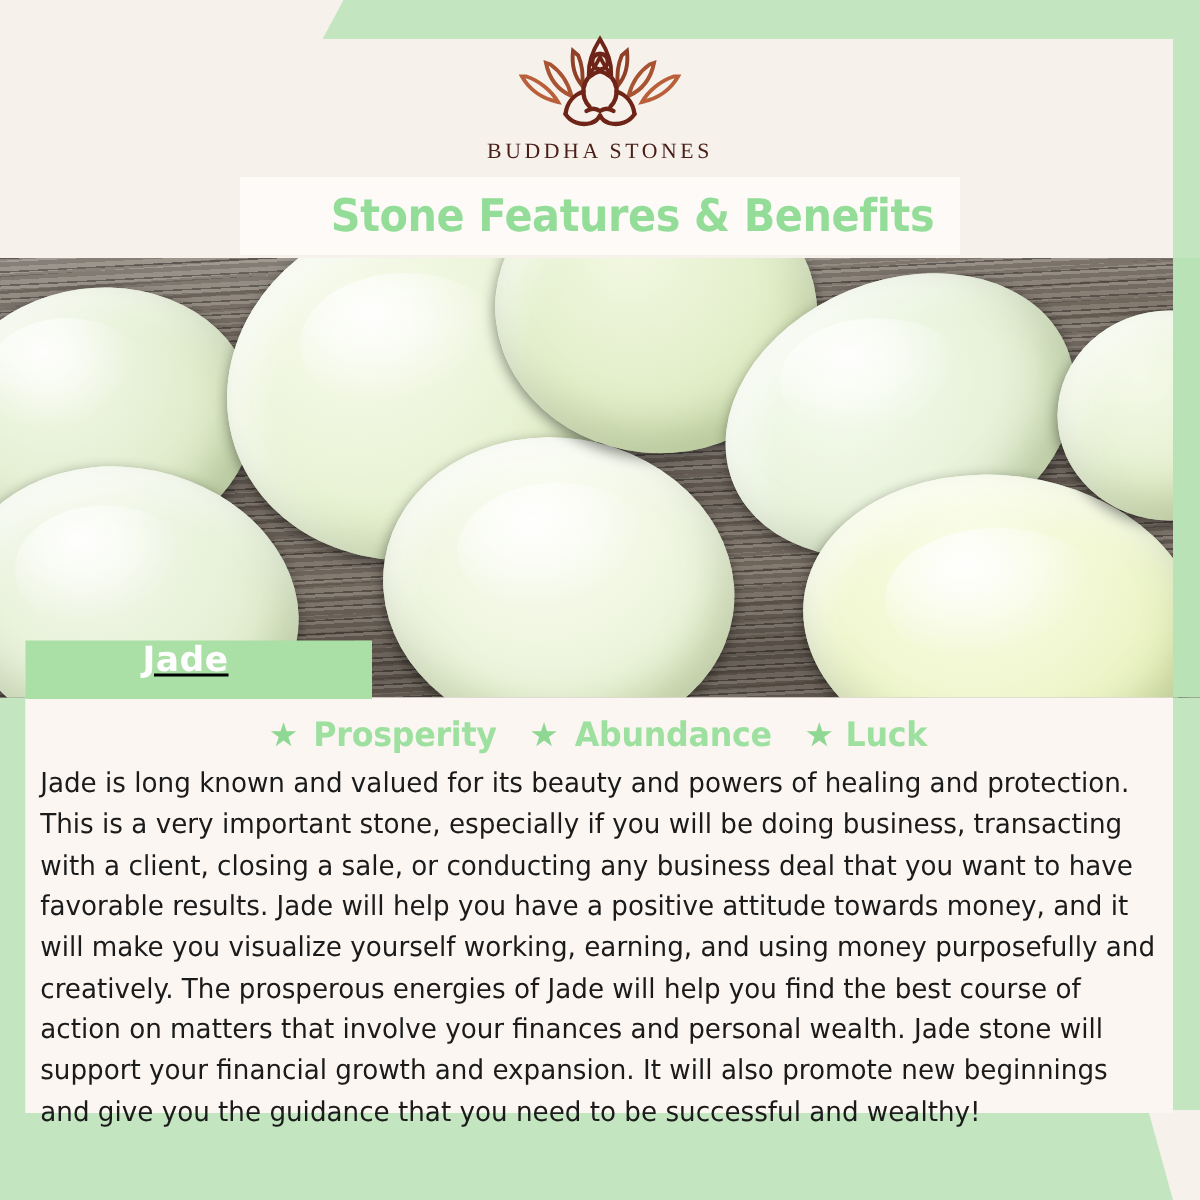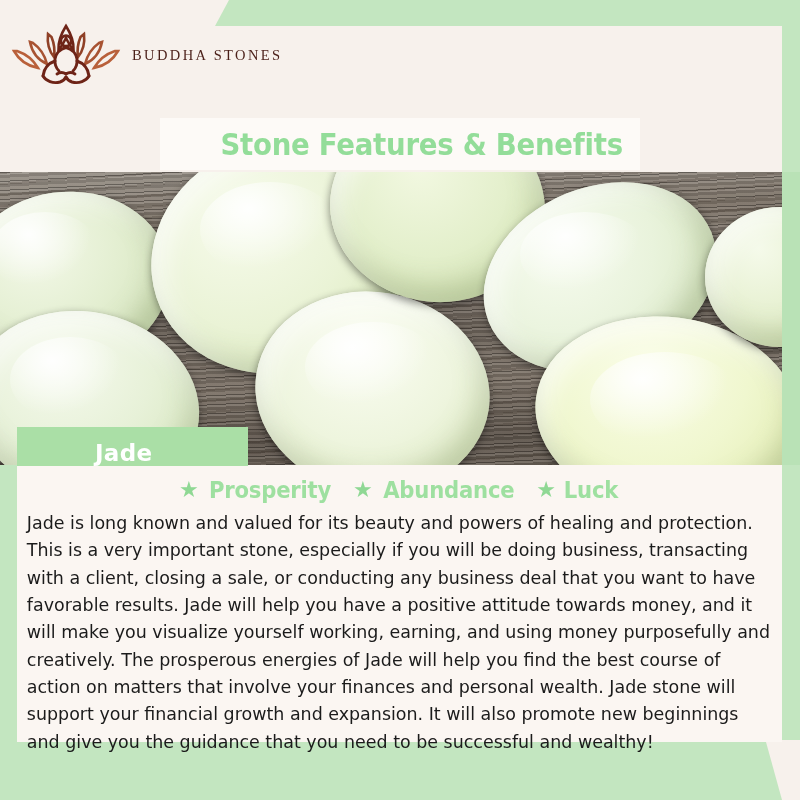--- a/index.html
+++ b/index.html
@@ -24,21 +24,21 @@
   #deco-left-edge  { top:465px; left:0; width:17px; bottom:0px; }
   #deco-bottom {
     left:0; bottom:0; right:18px; height:58px;
     clip-path: polygon(0 0, calc(100% - 16px) 0, 100% 100%, 0 100%);
   }
   #deco-photo-left-notch { top:172px; left:0; width:17px; height:293px; background:#b9e2b6; }
 
   
   #logo-block {
     position:absolute; top:18px; left:0; right:0;
-    display:flex; align-items:center;
+    display:flex; flex-direction:column; align-items:center;
     z-index:6;
   }
   #lotus-icon { display:block; }
   #brand-name {
     margin-top:5px;
     font-family:"Liberation Serif", serif;
     font-size:14.5px;
     letter-spacing:2.4px;
     color:#4a1f18;
     font-weight:400;
@@ -93,22 +93,23 @@
   }
   .gloss {
     position:absolute; border-radius:50%;
     background:radial-gradient(ellipse at 35% 28%, rgba(255,255,255,.95) 0%, rgba(255,255,255,0) 62%);
   }
 
   
   #jade-label {
     position:absolute; top:427px; left:17px; width:231px; height:39px;
     background:#aadfa6;
-    display:flex; align-items:flex-end;
+    display:flex; align-items:flex-start;
     z-index:4;
+    text-decoration:underline;
   }
   #jade-label-text {
     margin-left:78px;
     font-family:"DejaVu Sans", sans-serif;
     font-weight:bold;
     font-size:23px;
     color:#ffffff;
     letter-spacing:.3px;
   }
 

